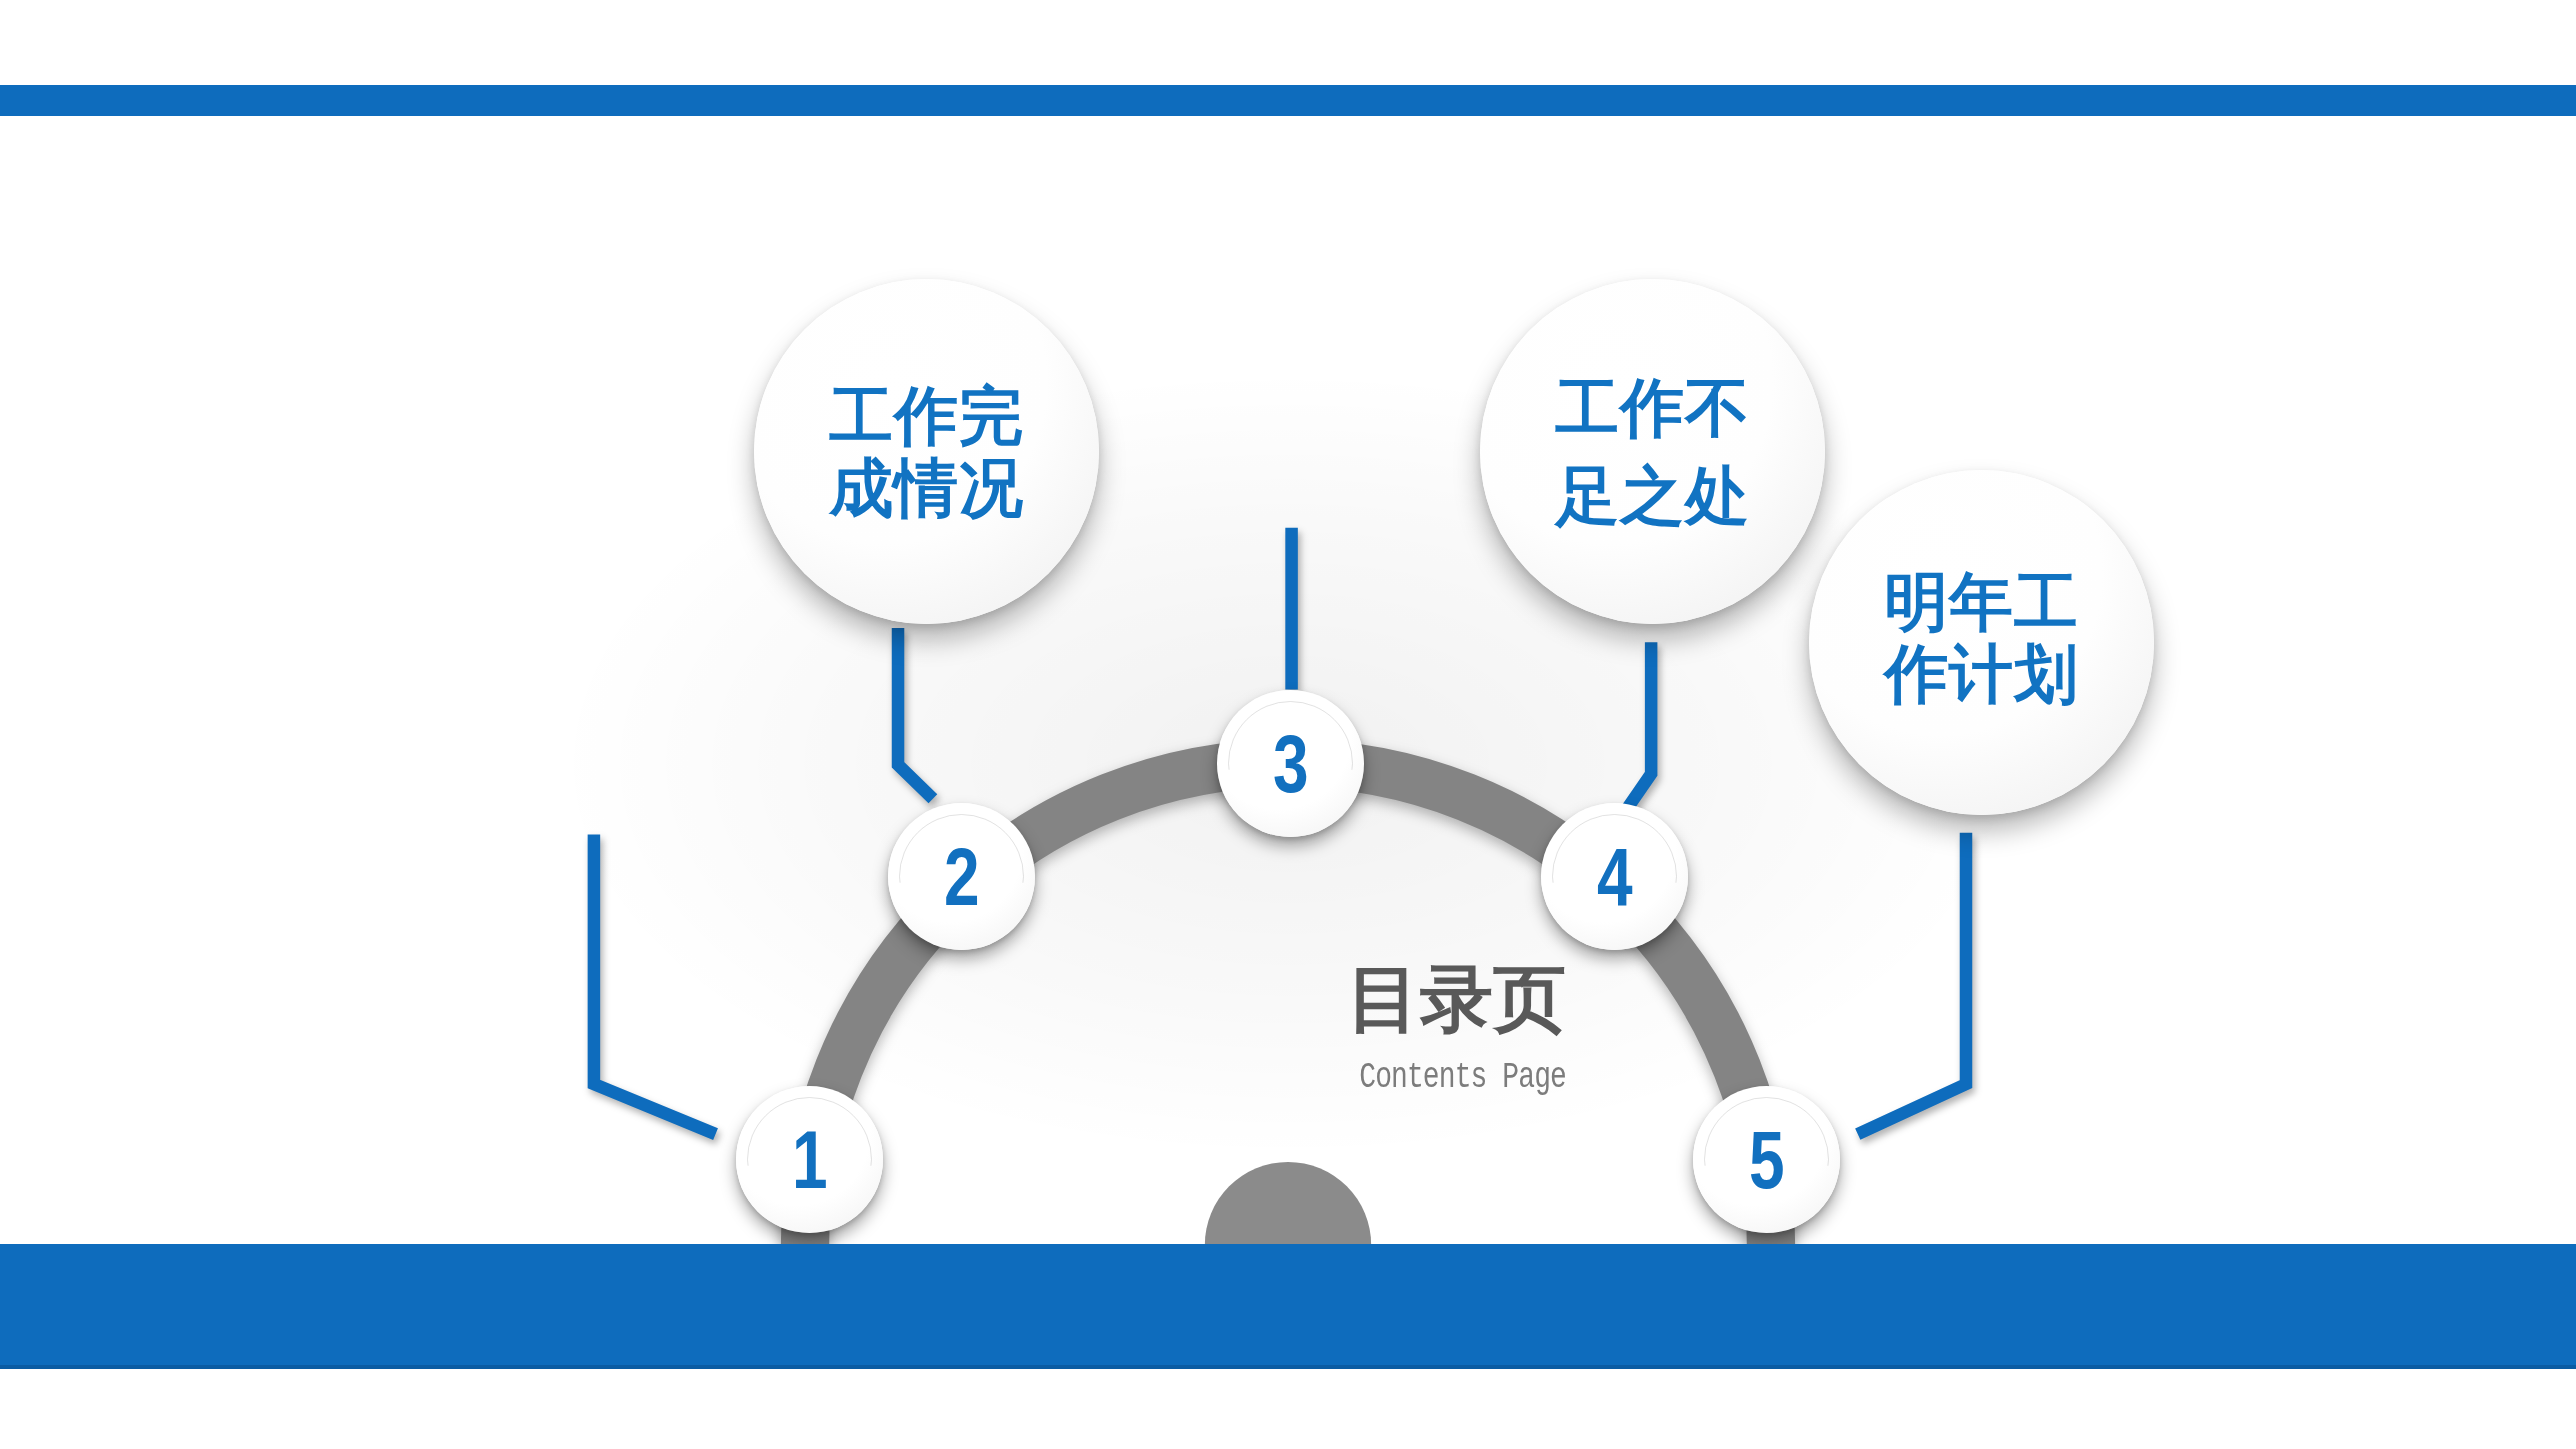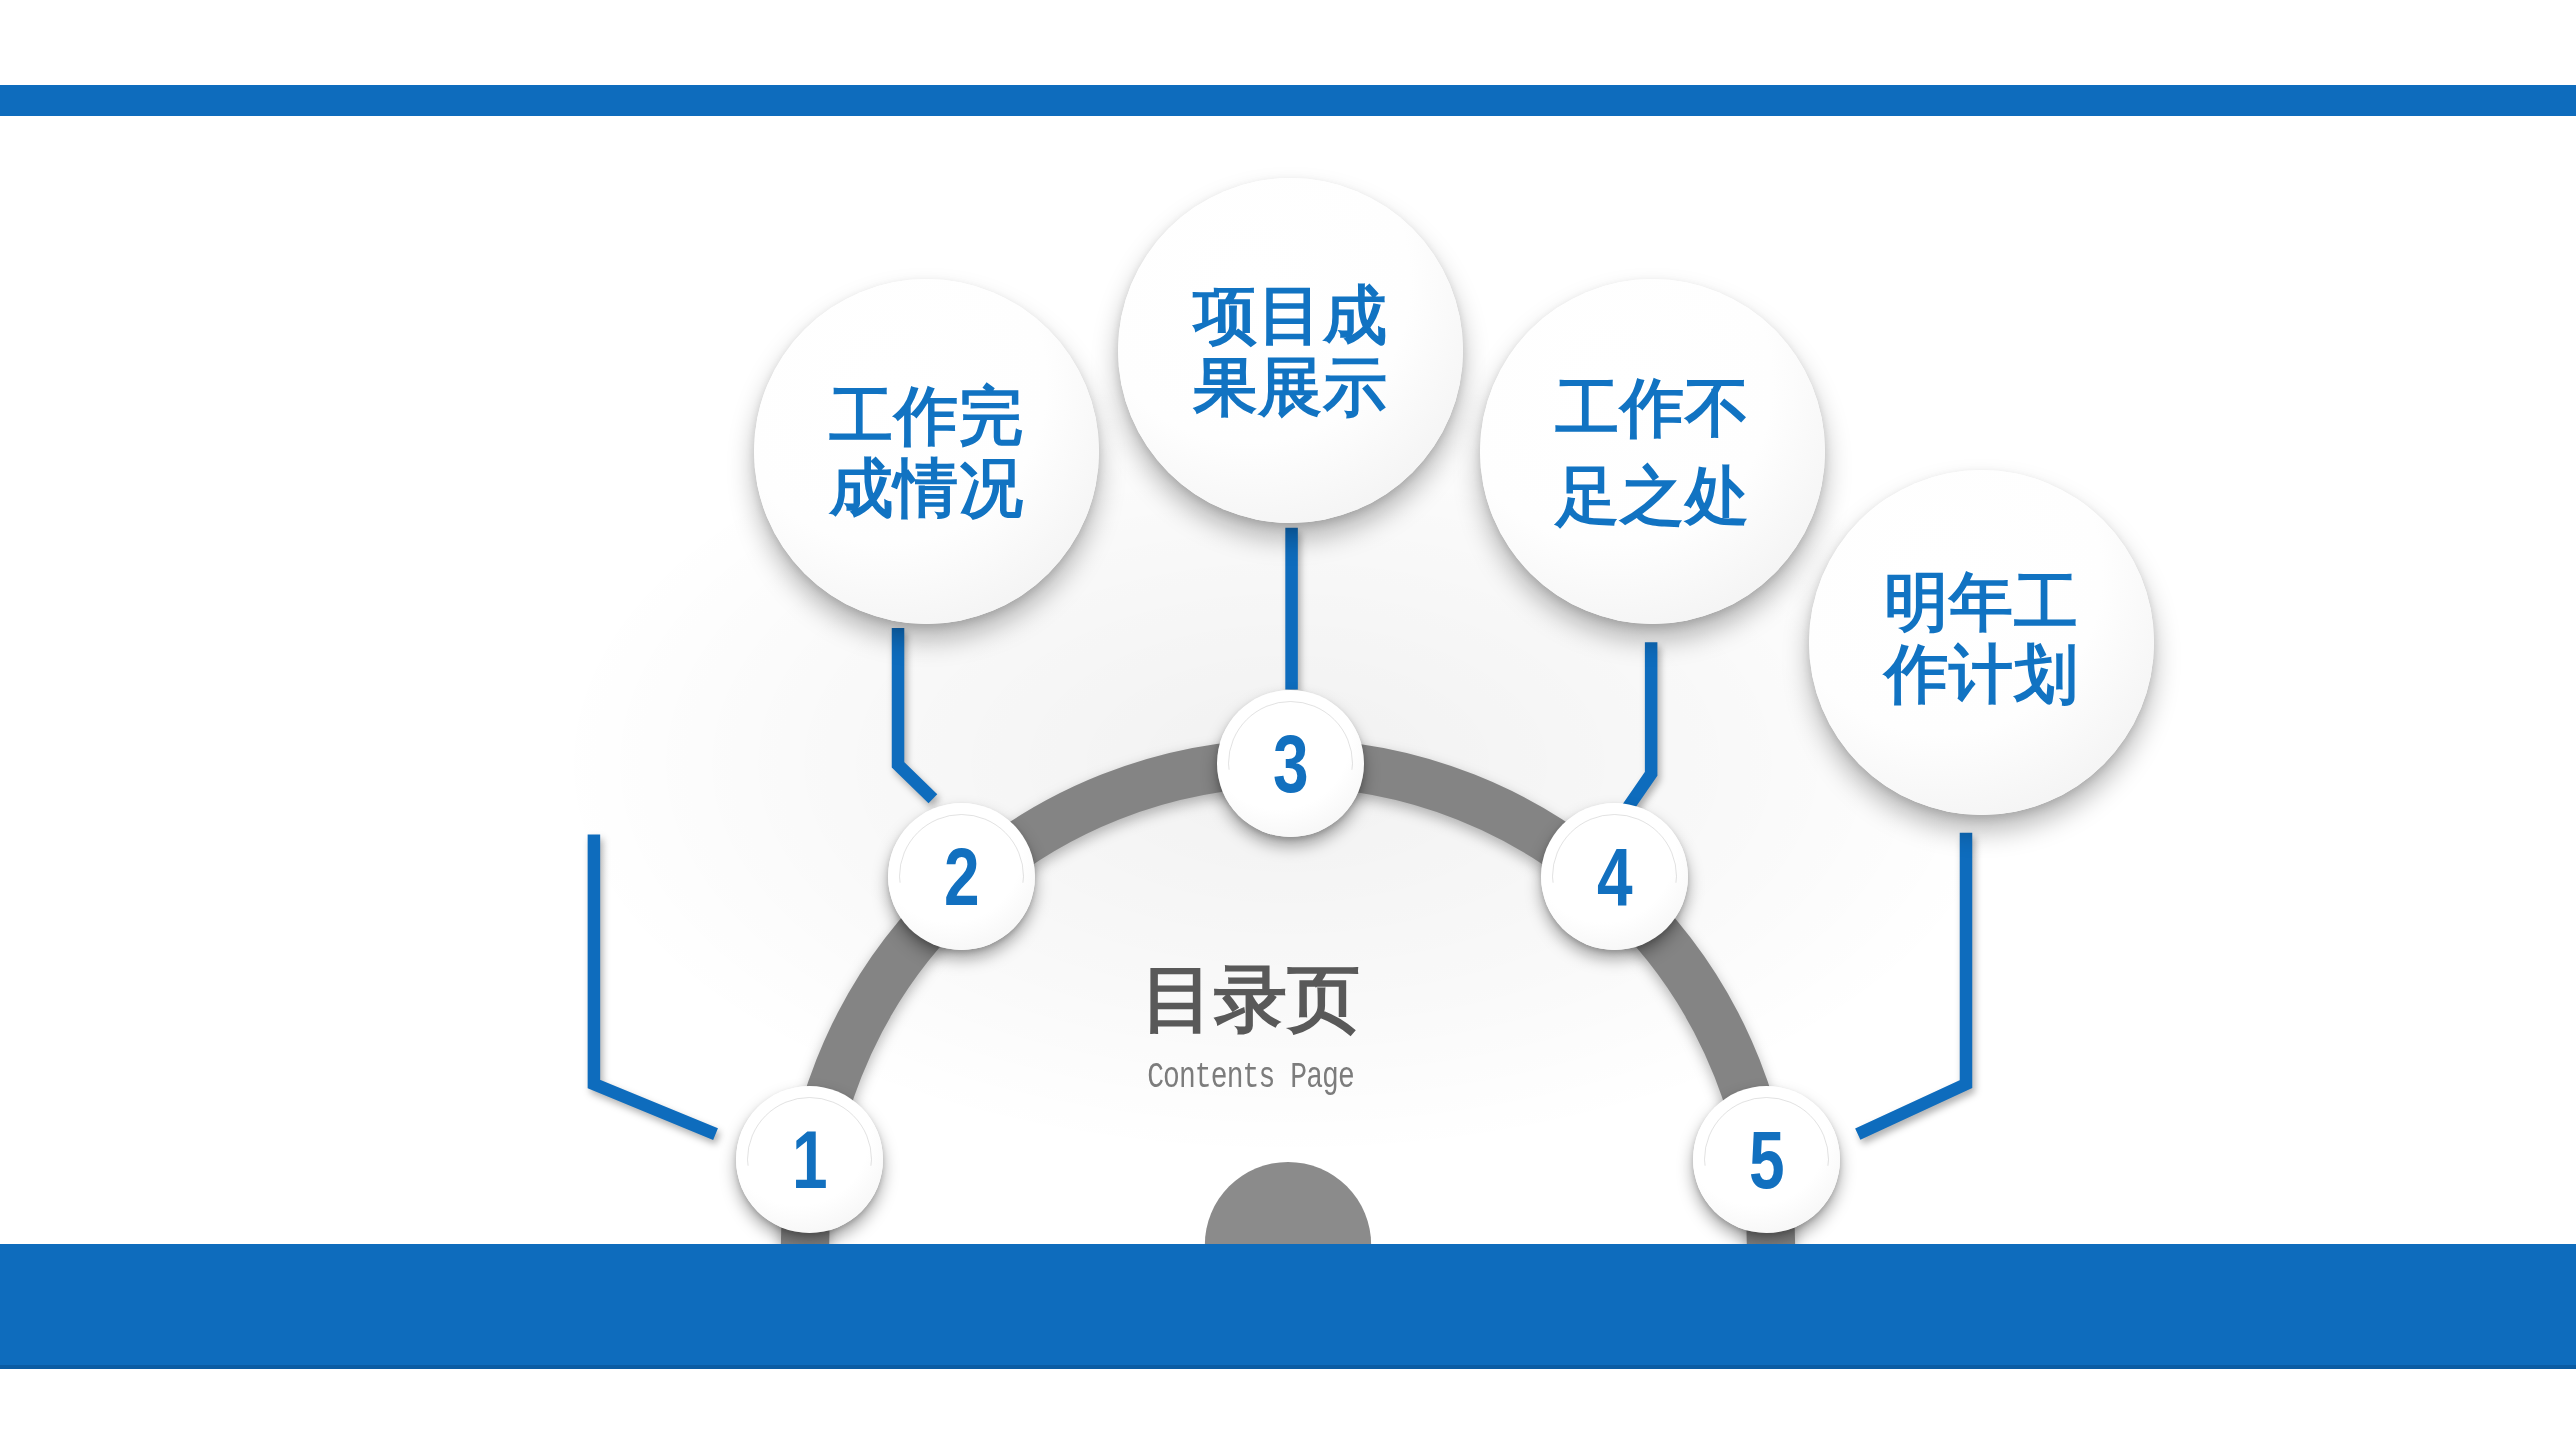--- a/index.html
+++ b/index.html
@@ -69,21 +69,21 @@
     display:block;font-size:82px;font-weight:bold;color:var(--number-blue);
     transform:scaleX(0.78);transform-origin:center;line-height:1;
   }
   .b1{left:736px;top:1086px;}
   .b2{left:888px;top:803px;}
   .b3{left:1217px;top:690px;}
   .b4{left:1541px;top:803px;}
   .b5{left:1693px;top:1086px;}
 
   .center-title{
-    position:absolute;left:982px;top:959px;width:537px;z-index:3;text-align:center;
+    position:absolute;left:1029px;top:959px;width:537px;z-index:3;text-align:right;
   }
   .center-title .main{
     font-size:73px;line-height:79px;font-weight:bold;color:var(--title-gray);letter-spacing:0px;
   }
   .center-title .sub{
     display:inline-block;margin-top:18px;
     font-family:"Liberation Mono","DejaVu Sans Mono",monospace;
     font-size:28px;letter-spacing:-0.9px;color:var(--subtitle-gray);
     transform:scaleY(1.35);transform-origin:top center;
   }
@@ -109,24 +109,20 @@
 
   <div class="center-title">
     <div class="main">目录页</div>
     <span class="sub">Contents Page</span>
   </div>
 
   <div class="topic-circle tc2">
     <span class="line">工作完</span>
     <span class="line">成情况</span>
   </div>
-  <div class="topic-circle tc3">
-    <span class="line">项目成</span>
-    <span class="line">果展示</span>
-  </div>
   <div class="topic-circle tc4">
     <span class="line">工作不</span>
     <span class="line">足之处</span>
   </div>
   <div class="topic-circle tc5">
     <span class="line">明年工</span>
     <span class="line">作计划</span>
   </div>
 
   <div class="badge b1">

